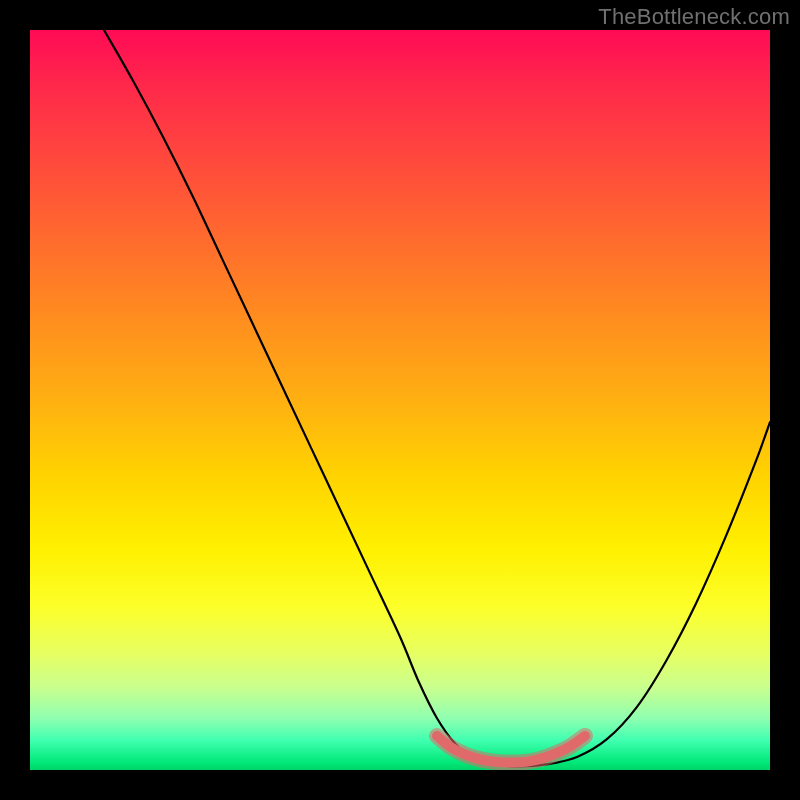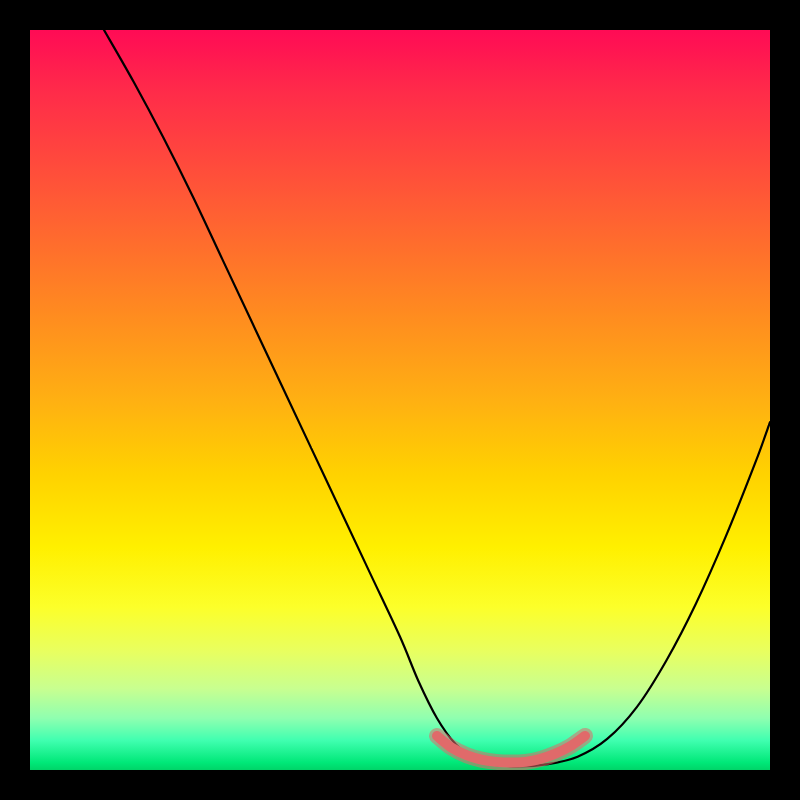--- a/index.html
+++ b/index.html
@@ -60,20 +60,21 @@
     font-size: 22px;
     letter-spacing: 0.2px;
     font-weight: 400;
     user-select: none;
   }
 </style>
 </head>
 <body>
 
 <div class="frame">
+  <div class="watermark">TheBottleneck.com</div>
 
   <div class="plot">
     <svg viewBox="0 0 740 740">
       <path id="curve-path" fill="none" stroke="#000000" stroke-width="2.2" stroke-linejoin="round" stroke-linecap="round" d="M 74 0 C 78.93333333333334 8.633333333333326, 93.73333333333335 33.916666666666615, 103.60000000000001 51.799999999999955 C 113.46666666666667 69.6833333333333, 123.33333333333331 88.1833333333334, 133.2 107.30000000000007 C 143.06666666666666 126.41666666666674, 152.93333333333334 146.15, 162.8 166.5 C 172.66666666666669 186.85, 182.53333333333333 208.43333333333337, 192.4 229.40000000000003 C 202.26666666666668 250.3666666666667, 212.13333333333333 271.33333333333337, 222 292.3 C 231.86666666666667 313.26666666666665, 241.73333333333335 334.23333333333335, 251.60000000000002 355.2 C 261.4666666666667 376.16666666666663, 271.3333333333333 397.1333333333333, 281.2 418.1 C 291.06666666666666 439.0666666666667, 300.93333333333334 460.03333333333336, 310.8 481 C 320.6666666666667 501.96666666666664, 330.53333333333336 522.9333333333333, 340.40000000000003 543.9 C 350.2666666666667 564.8666666666667, 361.98333333333335 588.9166666666666, 370 606.8 C 378.01666666666665 624.6833333333333, 382.3333333333333 637.6333333333333, 388.5 651.2 C 394.6666666666667 664.7666666666668, 400.83333333333337 677.7166666666667, 407.00000000000006 688.2 C 413.16666666666674 698.6833333333334, 419.33333333333326 707.3166666666667, 425.49999999999994 714.1 C 431.66666666666663 720.8833333333333, 438.45 725.5699999999999, 444 728.9 C 449.55 732.23, 451.4 732.8466666666667, 458.8 734.08 C 466.20000000000005 735.3133333333334, 478.53333333333336 736.3, 488.40000000000003 736.3 C 498.2666666666667 736.3, 508.1333333333333 735.6833333333334, 518 734.08 C 527.8666666666667 732.4766666666667, 537.7333333333333 730.8733333333333, 547.6 726.68 C 557.4666666666667 722.4866666666666, 567.3333333333334 717.1833333333333, 577.2 708.92 C 587.0666666666667 700.6566666666666, 596.9333333333333 690.1733333333334, 606.8 677.1 C 616.6666666666666 664.0266666666666, 626.5333333333333 647.7466666666667, 636.4 630.48 C 646.2666666666667 613.2133333333334, 656.1333333333333 594.0966666666667, 666 573.5 C 675.8666666666667 552.9033333333333, 685.7333333333332 530.3333333333333, 695.5999999999999 506.9 C 705.4666666666666 483.46666666666664, 717.8 452.0166666666667, 725.1999999999999 432.90000000000003 C 732.5999999999999 413.78333333333336, 737.5333333333333 398.98333333333335, 740 392.20000000000005"></path>
 
       <path id="valley-glow" fill="none" stroke="#e06a6a" stroke-opacity="0.55" stroke-width="16" stroke-linecap="round" stroke-linejoin="round" d="M 407.00000000000006 705.96 C 409.4666666666667 707.9333333333334, 416.8666666666666 714.5933333333332, 421.79999999999995 717.8 C 426.7333333333333 721.0066666666667, 431.66666666666663 723.2266666666667, 436.59999999999997 725.2 C 441.5333333333333 727.1733333333334, 446.46666666666664 728.53, 451.4 729.64 C 456.3333333333333 730.75, 461.26666666666665 731.3666666666667, 466.2 731.86 C 471.1333333333333 732.3533333333334, 476.06666666666666 732.6, 481 732.6 C 485.93333333333334 732.6, 490.8666666666667 732.4766666666667, 495.8 731.86 C 500.73333333333335 731.2433333333333, 505.66666666666663 730.2566666666667, 510.59999999999997 728.9 C 515.5333333333333 727.5433333333333, 520.4666666666667 725.8166666666667, 525.4 723.72 C 530.3333333333333 721.6233333333333, 535.2666666666667 719.2800000000001, 540.1999999999999 716.32 C 545.1333333333332 713.36, 552.5333333333333 707.6866666666667, 555 705.96"></path>
       <path id="valley-path" fill="none" stroke="#e06a6a" stroke-width="10" stroke-linecap="round" stroke-linejoin="round" d="M 407.00000000000006 705.96 C 409.4666666666667 707.9333333333334, 416.8666666666666 714.5933333333332, 421.79999999999995 717.8 C 426.7333333333333 721.0066666666667, 431.66666666666663 723.2266666666667, 436.59999999999997 725.2 C 441.5333333333333 727.1733333333334, 446.46666666666664 728.53, 451.4 729.64 C 456.3333333333333 730.75, 461.26666666666665 731.3666666666667, 466.2 731.86 C 471.1333333333333 732.3533333333334, 476.06666666666666 732.6, 481 732.6 C 485.93333333333334 732.6, 490.8666666666667 732.4766666666667, 495.8 731.86 C 500.73333333333335 731.2433333333333, 505.66666666666663 730.2566666666667, 510.59999999999997 728.9 C 515.5333333333333 727.5433333333333, 520.4666666666667 725.8166666666667, 525.4 723.72 C 530.3333333333333 721.6233333333333, 535.2666666666667 719.2800000000001, 540.1999999999999 716.32 C 545.1333333333332 713.36, 552.5333333333333 707.6866666666667, 555 705.96"></path>
     </svg>
   </div>
 </div>

